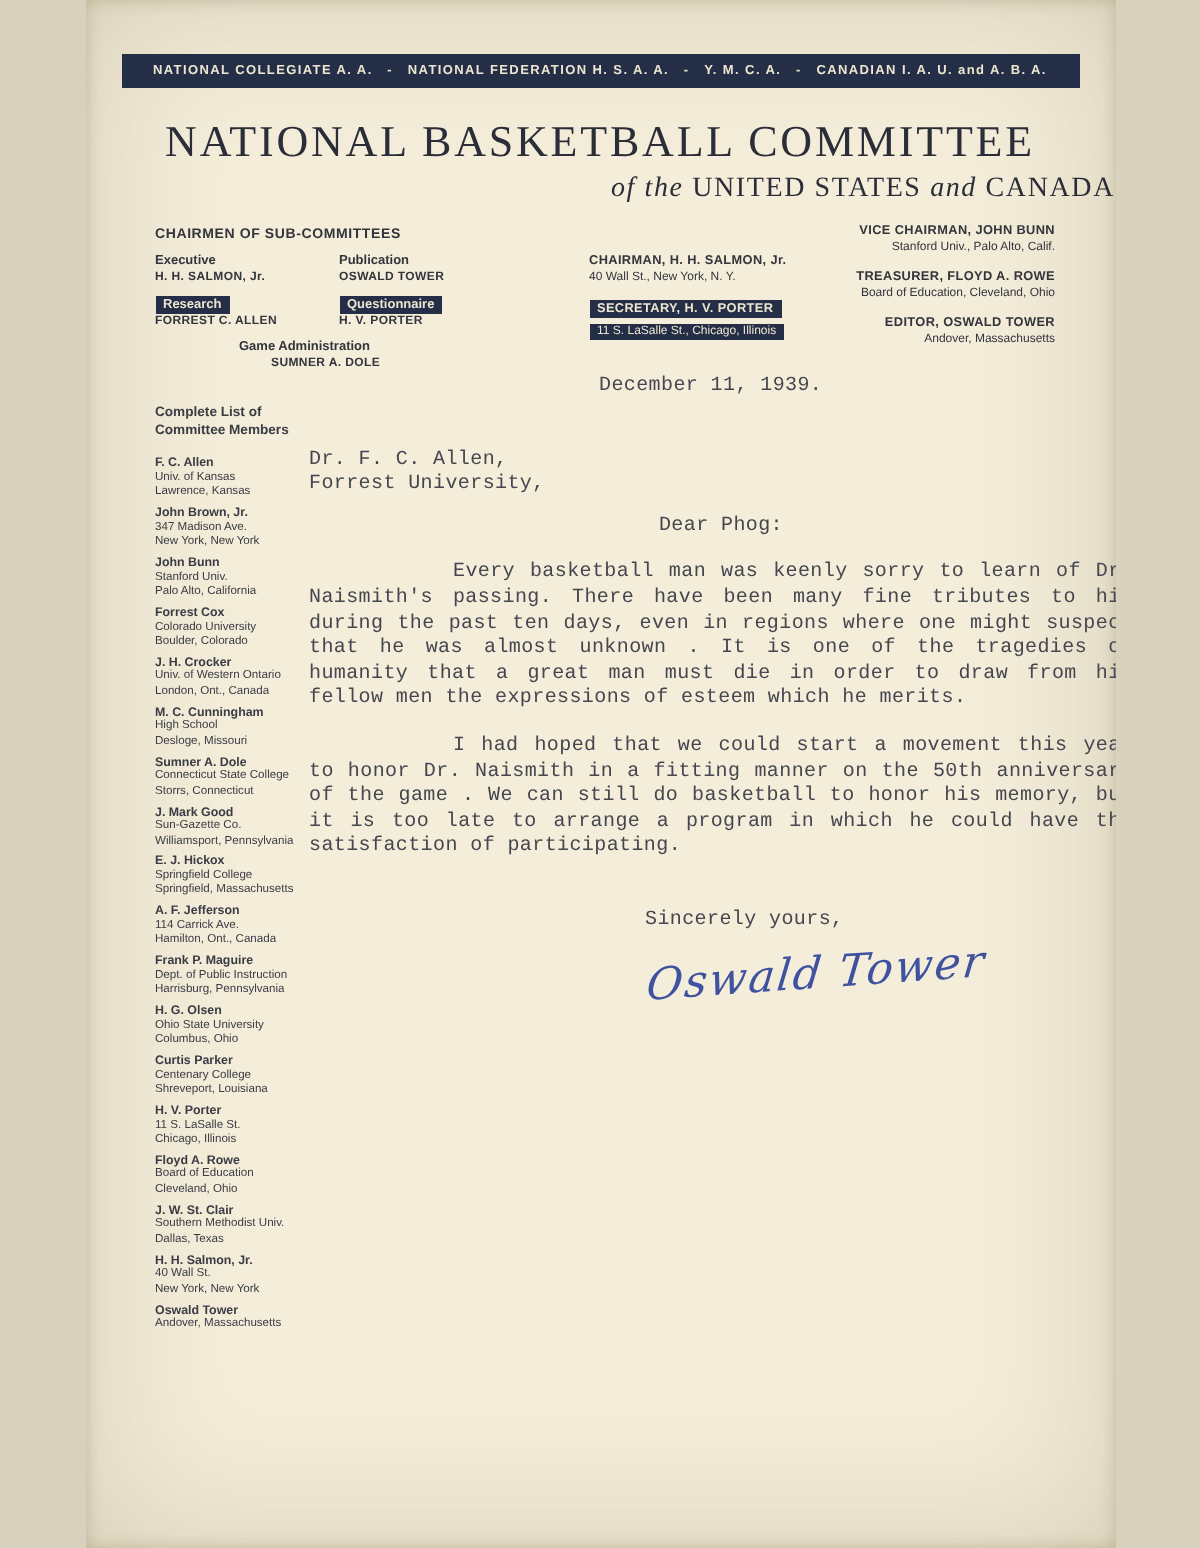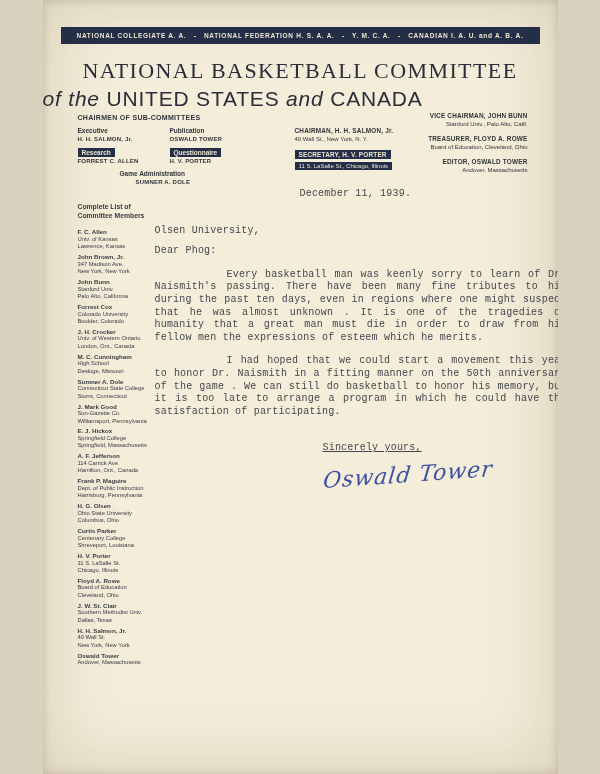--- a/index.html
+++ b/index.html
@@ -22,22 +22,22 @@
     white-space:nowrap;
   }
 
   
   .title {
     position:absolute; top:58px; left:0; right:0; text-align:center;
     font-family:"Liberation Serif", serif; font-size:22px; color:#2b2d38;
     letter-spacing:1.4px;
   }
   .subtitle {
-    position:absolute; top:87px; left:0; right:0; text-align:left;
-    font-family:Liberation Sans, sans-serif; font-size:21px; color:#2b2d38;
+    position:absolute; top:87px; left:0; right:0; text-align:right;
+    font-family:Liberation Serif, serif; font-size:14px; color:#2b2d38;
     letter-spacing:.8px;
   }
   .subtitle .it { font-style:italic; }
 
   
   .subcoms { position:absolute; left:35px; top:114px; width:215px; color:#33343c; }
   .subcoms-heading { font-size:7px; font-weight:bold; letter-spacing:.3px; margin-bottom:6px; }
   .sc-grid { display:grid; grid-template-columns:92px 1fr; row-gap:6px; }
   .sc-role { font-size:6.5px; font-weight:bold; }
   .sc-name { font-size:6px; font-weight:bold; margin-top:1.5px; letter-spacing:.2px; }
@@ -65,23 +65,23 @@
   .member-line:empty { display:none; }
 
   
   .letter {
     position:absolute; left:112px; top:188px; width:412px;
     font-family:"Liberation Mono","DejaVu Sans Mono", monospace;
     font-size:10px; line-height:12.6px; letter-spacing:.2px; color:#45464f;
   }
   .letter-date { margin-left:145px; }
   .recipient { margin-top:24px; }
-  .salutation { margin-top:8px; }
+  .salutation { margin-top:8px;text-align:center; }
   .paragraphs p { margin-top:11px; text-indent:72px; text-align:justify; }
-  .closing { margin-top:24px; margin-left:168px;text-decoration:underline; }
+  .closing { margin-top:24px; margin-left:168px; }
   .signature {
     margin-top:14px; margin-left:168px; width:170px;
     font-family:"DejaVu Serif", serif; font-style:italic;
     font-size:22px; color:#3f52a0; letter-spacing:1px;
     transform:rotate(-4deg) skewX(-10deg);
   }
 </style>
 </head>
 <body>
 
@@ -267,21 +267,22 @@
           <div class="member-name">Oswald Tower</div>
           <div class="member-line">Andover, Massachusetts</div>
 
         </div>
       </div>
   </div>
 
   <div class="letter">
     <div class="letter-date">December 11, 1939.</div>
     <div class="recipient">
-      <div>Olsen University,</div>
+      <div>Dr. F. C. Allen,</div>
+      <div>Forrest University,</div>
     </div>
     <div class="salutation">Dear Phog:</div>
     <div class="paragraphs">
 
 
         <p class="letter-paragraph">Every basketball man was keenly sorry to learn of Dr. Naismith's passing. There have been many fine tributes to him during the past ten days, even in regions where one might suspect that he was almost unknown . It is one of the tragedies of humanity that a great man must die in order to draw from his fellow men the expressions of esteem which he merits.</p>
 
         <p class="letter-paragraph">I had hoped that we could start a movement this year to honor Dr. Naismith in a fitting manner on the 50th anniversary of the game . We can still do basketball to honor his memory, but it is too late to arrange a program in which he could have the satisfaction of participating.</p>
       </div>
     <div class="closing">Sincerely yours,</div>

